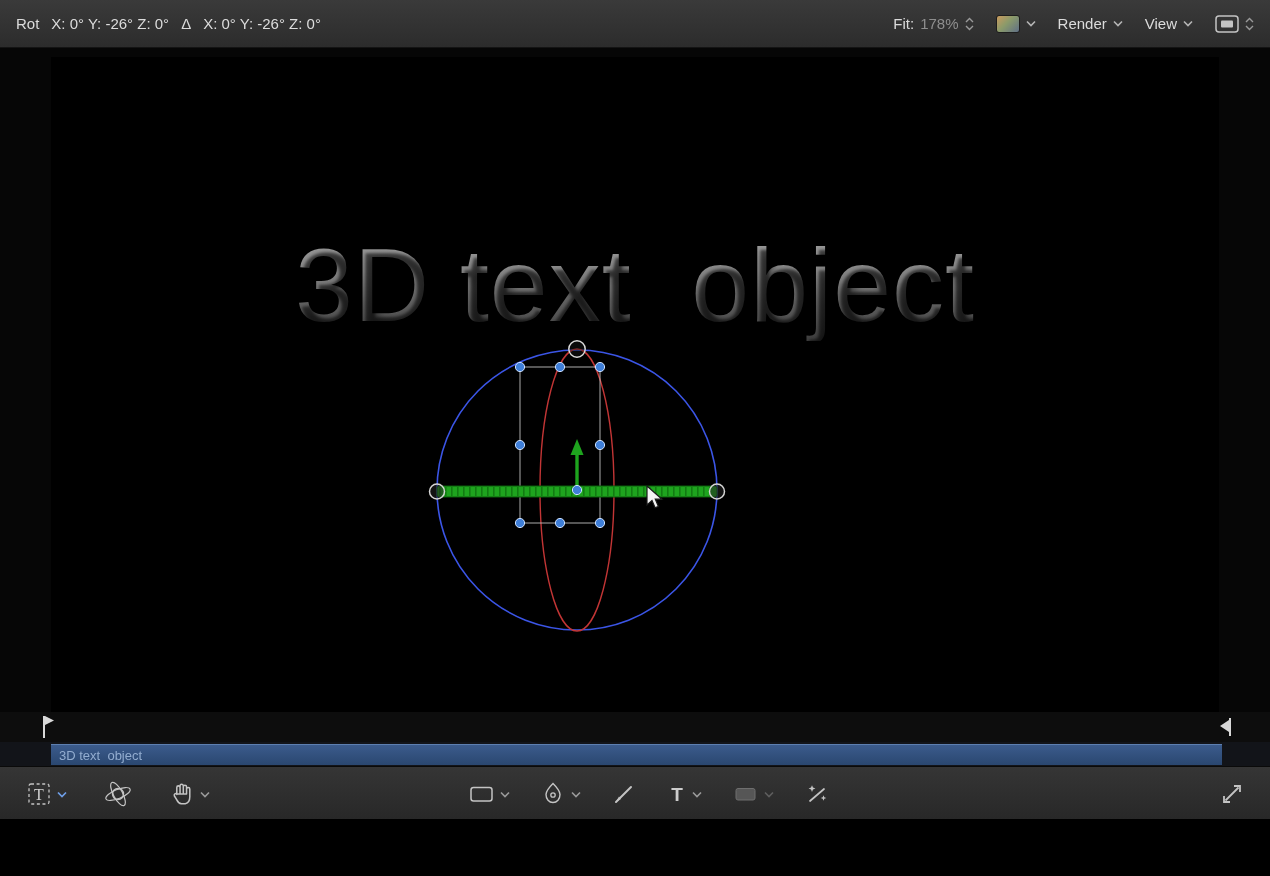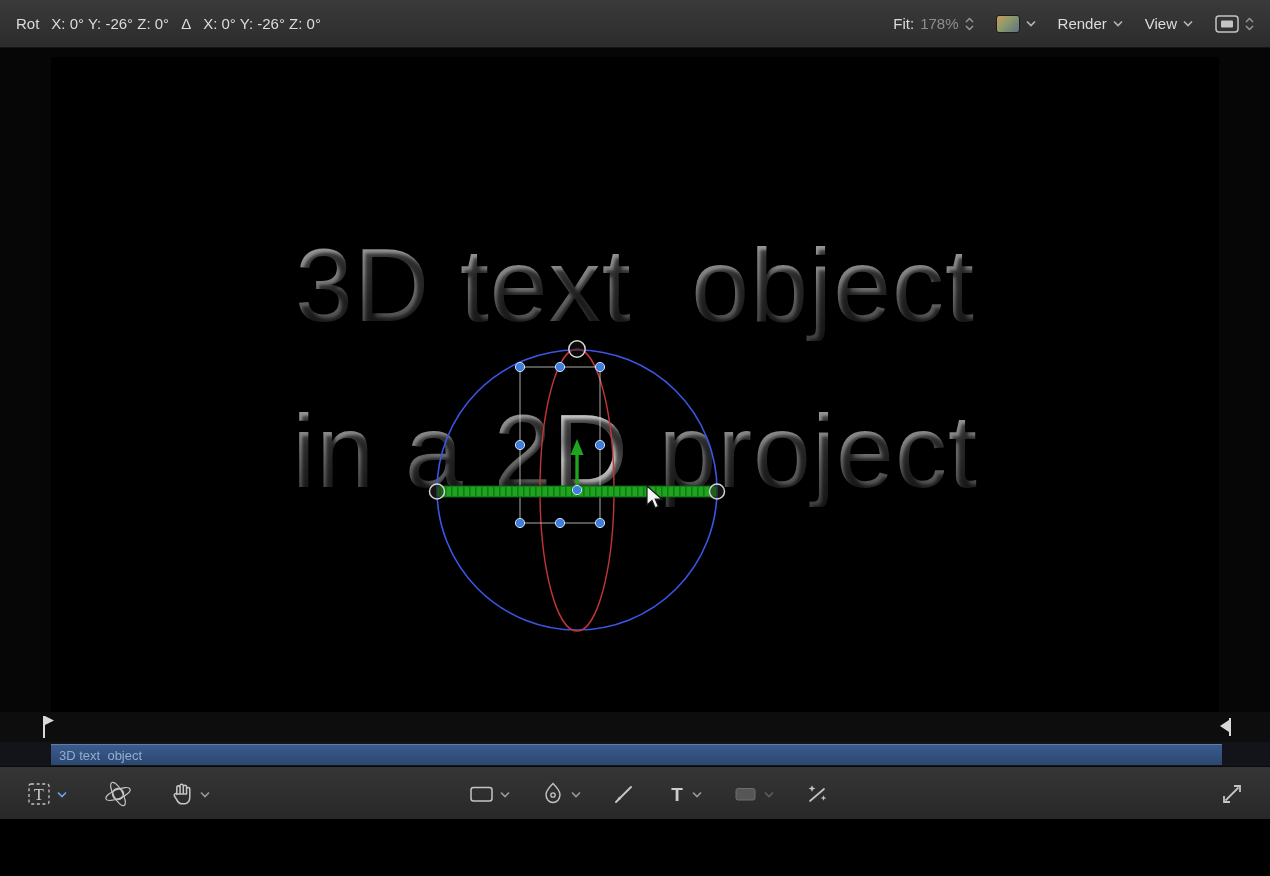--- a/index.html
+++ b/index.html
@@ -119,21 +119,20 @@
             </svg>
         </span>
       </div>
     </div>
   </header>
 
   <div class="stage">
     <div class="canvas">
 
       <div class="t3d line1">3D text  object</div>
-      <div class="t3d line2"><span>in a 2</span><span class="sel-glyph">D</span><span> project</span></div>
 
       <svg class="gizmo" viewBox="0 0 300 300">
 
         <circle cx="150" cy="150" r="140" fill="none" stroke-width="1.6" stroke="#3b55e6"></circle>
 
         <ellipse cx="150" cy="150" rx="37" ry="141" fill="none" stroke-width="1.4" stroke="#c23535"></ellipse>
 
         <rect x="93" y="27" width="80" height="156" fill="none" stroke="#c9c9c9" stroke-width="1" opacity="0.85"></rect>
 
         <g stroke="#cfe2ff" stroke-width="1">

